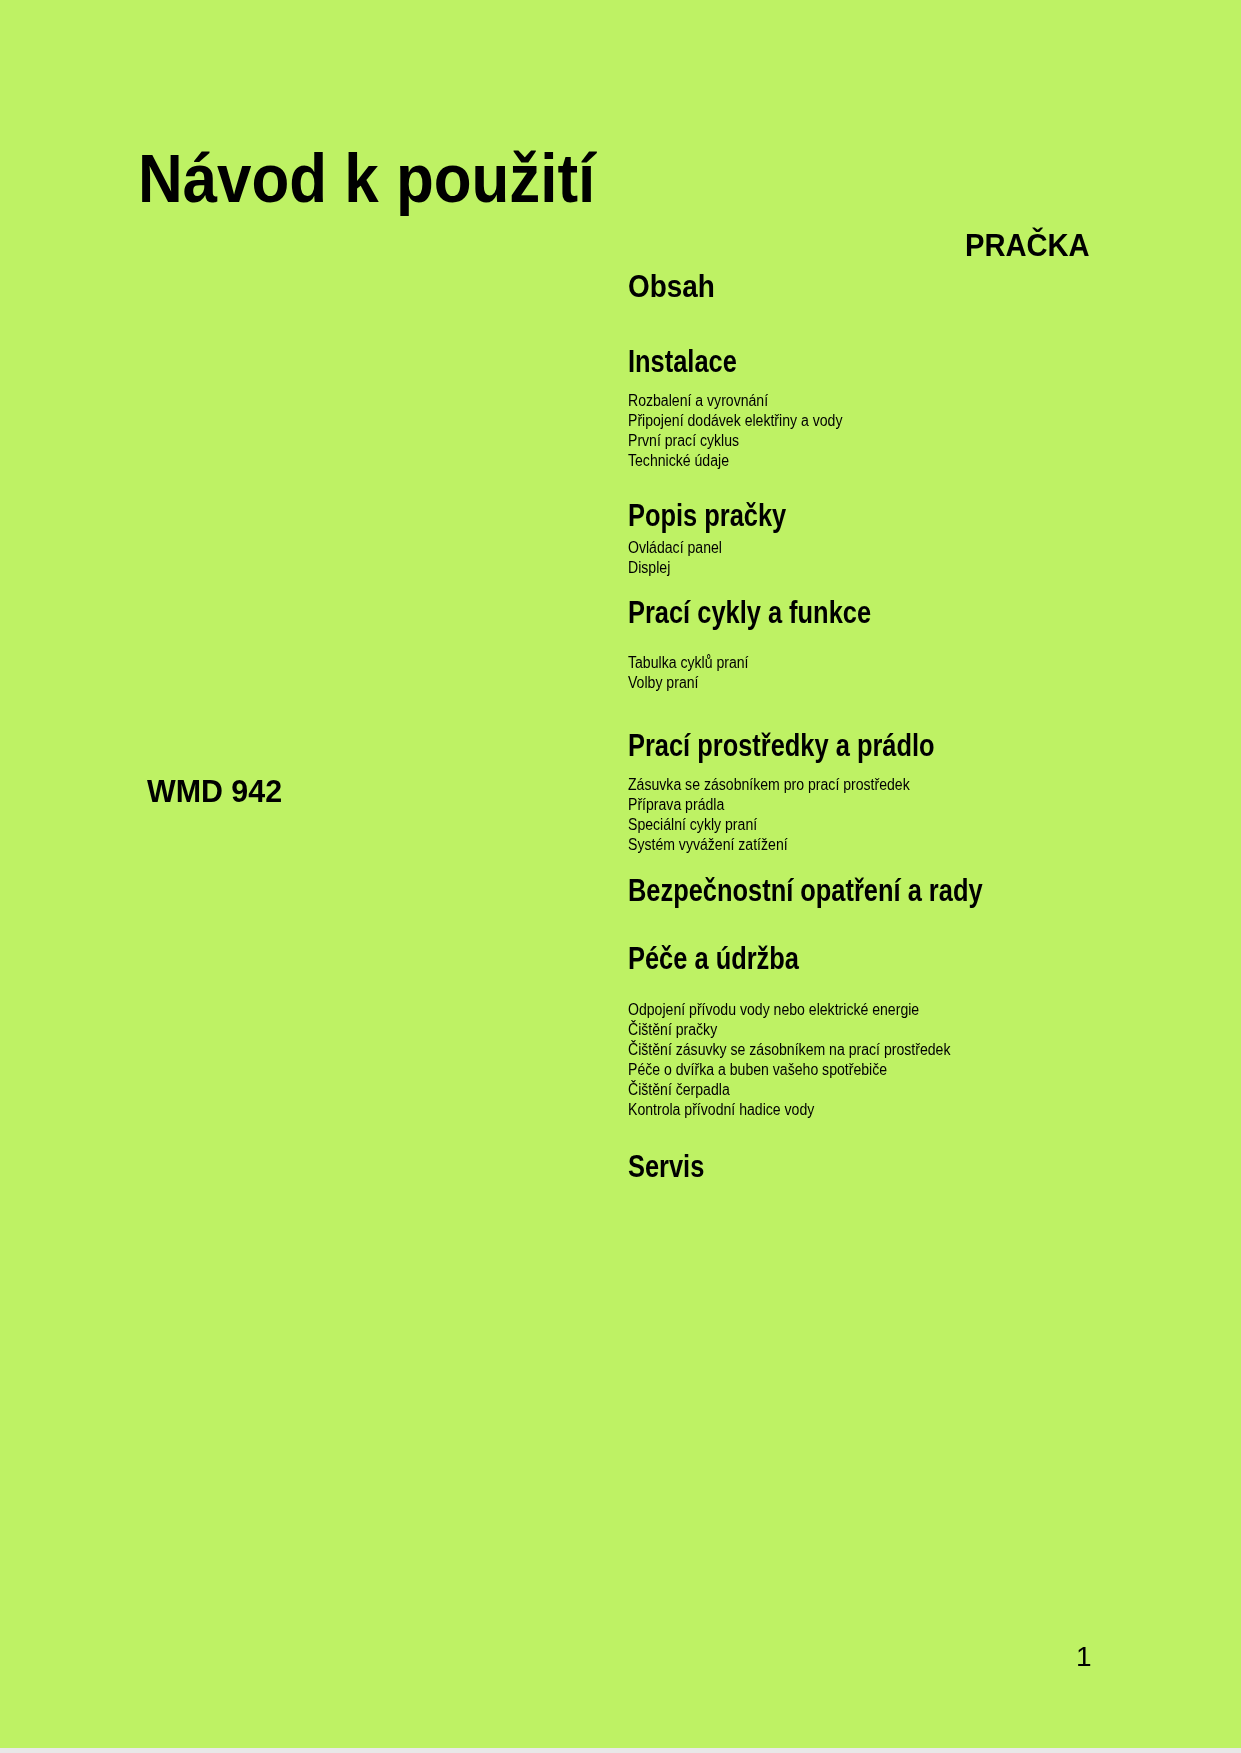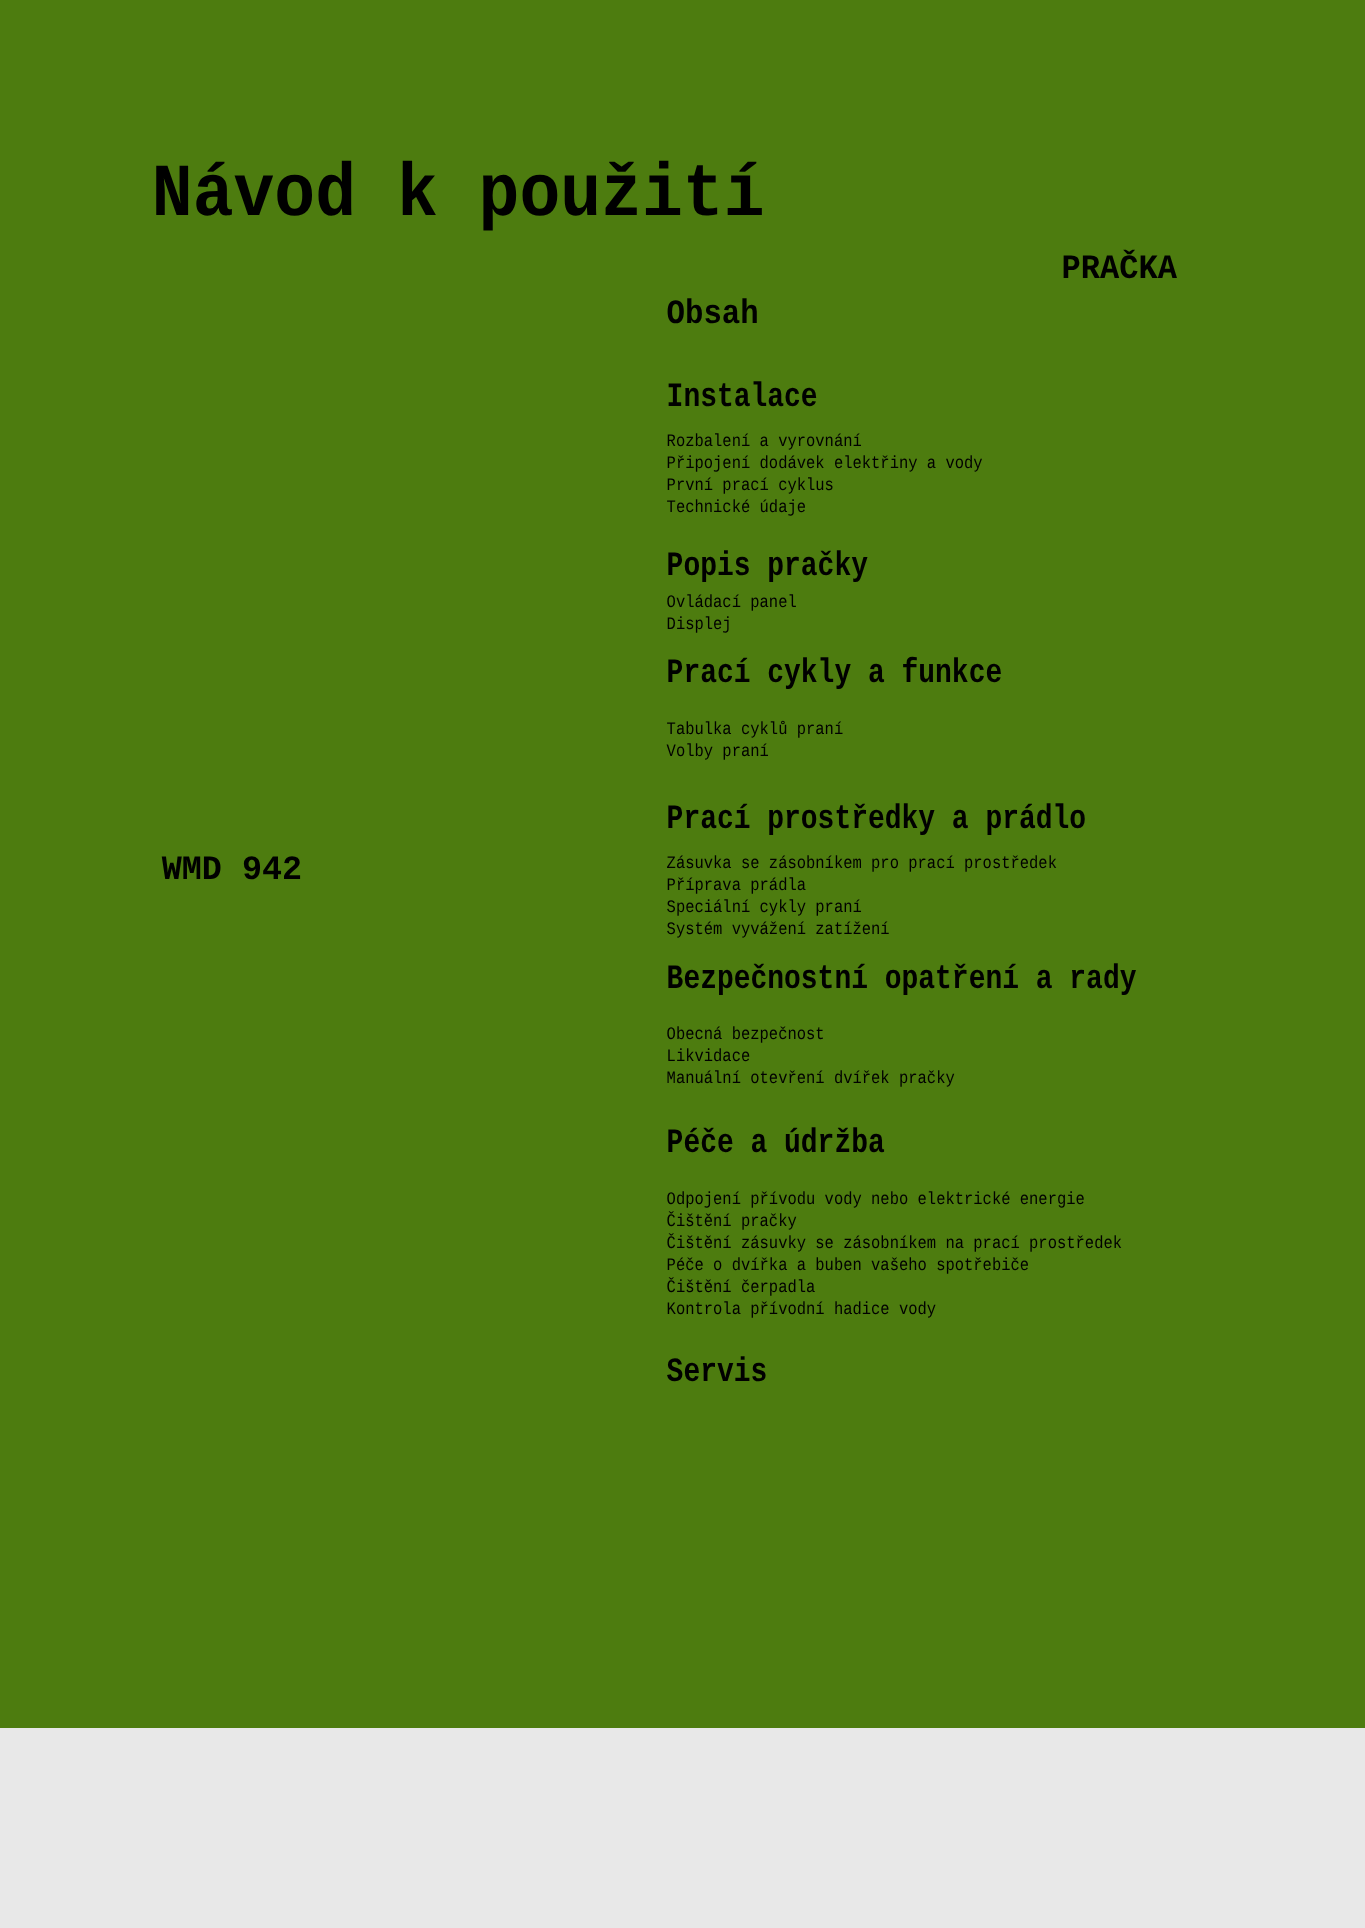--- a/index.html
+++ b/index.html
@@ -3,25 +3,25 @@
 <meta charset="utf-8">
 <style>
   html, body {
     margin: 0;
     padding: 0;
     background: #e8e8e8;
   }
   .page {
     position: relative;
     width: 1241px;
-    height: 1571px;
+    height: 1748px;
     margin: 0 auto;
-    background: #4d7c0f;
+    background: #bef264;
     color: #000000;
-    font-family: Liberation Mono, monospace;
+    font-family: Liberation Sans, sans-serif;
     overflow: hidden;
   }
   .doc-title {
     position: absolute;
     left: 138px;
     top: 144px;
     margin: 0;
     font-size: 68px;
     font-weight: 700;
     line-height: 68px;
@@ -54,21 +54,21 @@
   .page-number {
     position: absolute;
     left: 1076px;
     top: 1642px;
     font-size: 28px;
     font-weight: 400;
     line-height: 30px;
   }
   .toc {
     position: absolute;
-    left: 606px;
+    left: 628px;
     top: 0;
     width: 560px;
   }
   .toc-title {
     margin: 268px 0 0 0;
     font-size: 31px;
     font-weight: 700;
     line-height: 38px;
     white-space: nowrap;
     transform: scaleX(0.90);
@@ -154,25 +154,20 @@
           <h3 class="sec-heading">Prací prostředky a prádlo</h3>
           <ul class="sec-items">
             <li>Zásuvka se zásobníkem pro prací prostředek</li>
             <li>Příprava prádla</li>
             <li>Speciální cykly praní</li>
             <li>Systém vyvážení zatížení</li>
           </ul>
         </div>
         <div class="sec">
           <h3 class="sec-heading">Bezpečnostní opatření a rady</h3>
-          <ul class="sec-items">
-            <li>Obecná bezpečnost</li>
-            <li>Likvidace</li>
-            <li>Manuální otevření dvířek pračky</li>
-          </ul>
         </div>
         <div class="sec">
           <h3 class="sec-heading">Péče a údržba</h3>
           <ul class="sec-items">
             <li>Odpojení přívodu vody nebo elektrické energie</li>
             <li>Čištění pračky</li>
             <li>Čištění zásuvky se zásobníkem na prací prostředek</li>
             <li>Péče o dvířka a buben vašeho spotřebiče</li>
             <li>Čištění čerpadla</li>
             <li>Kontrola přívodní hadice vody</li>

